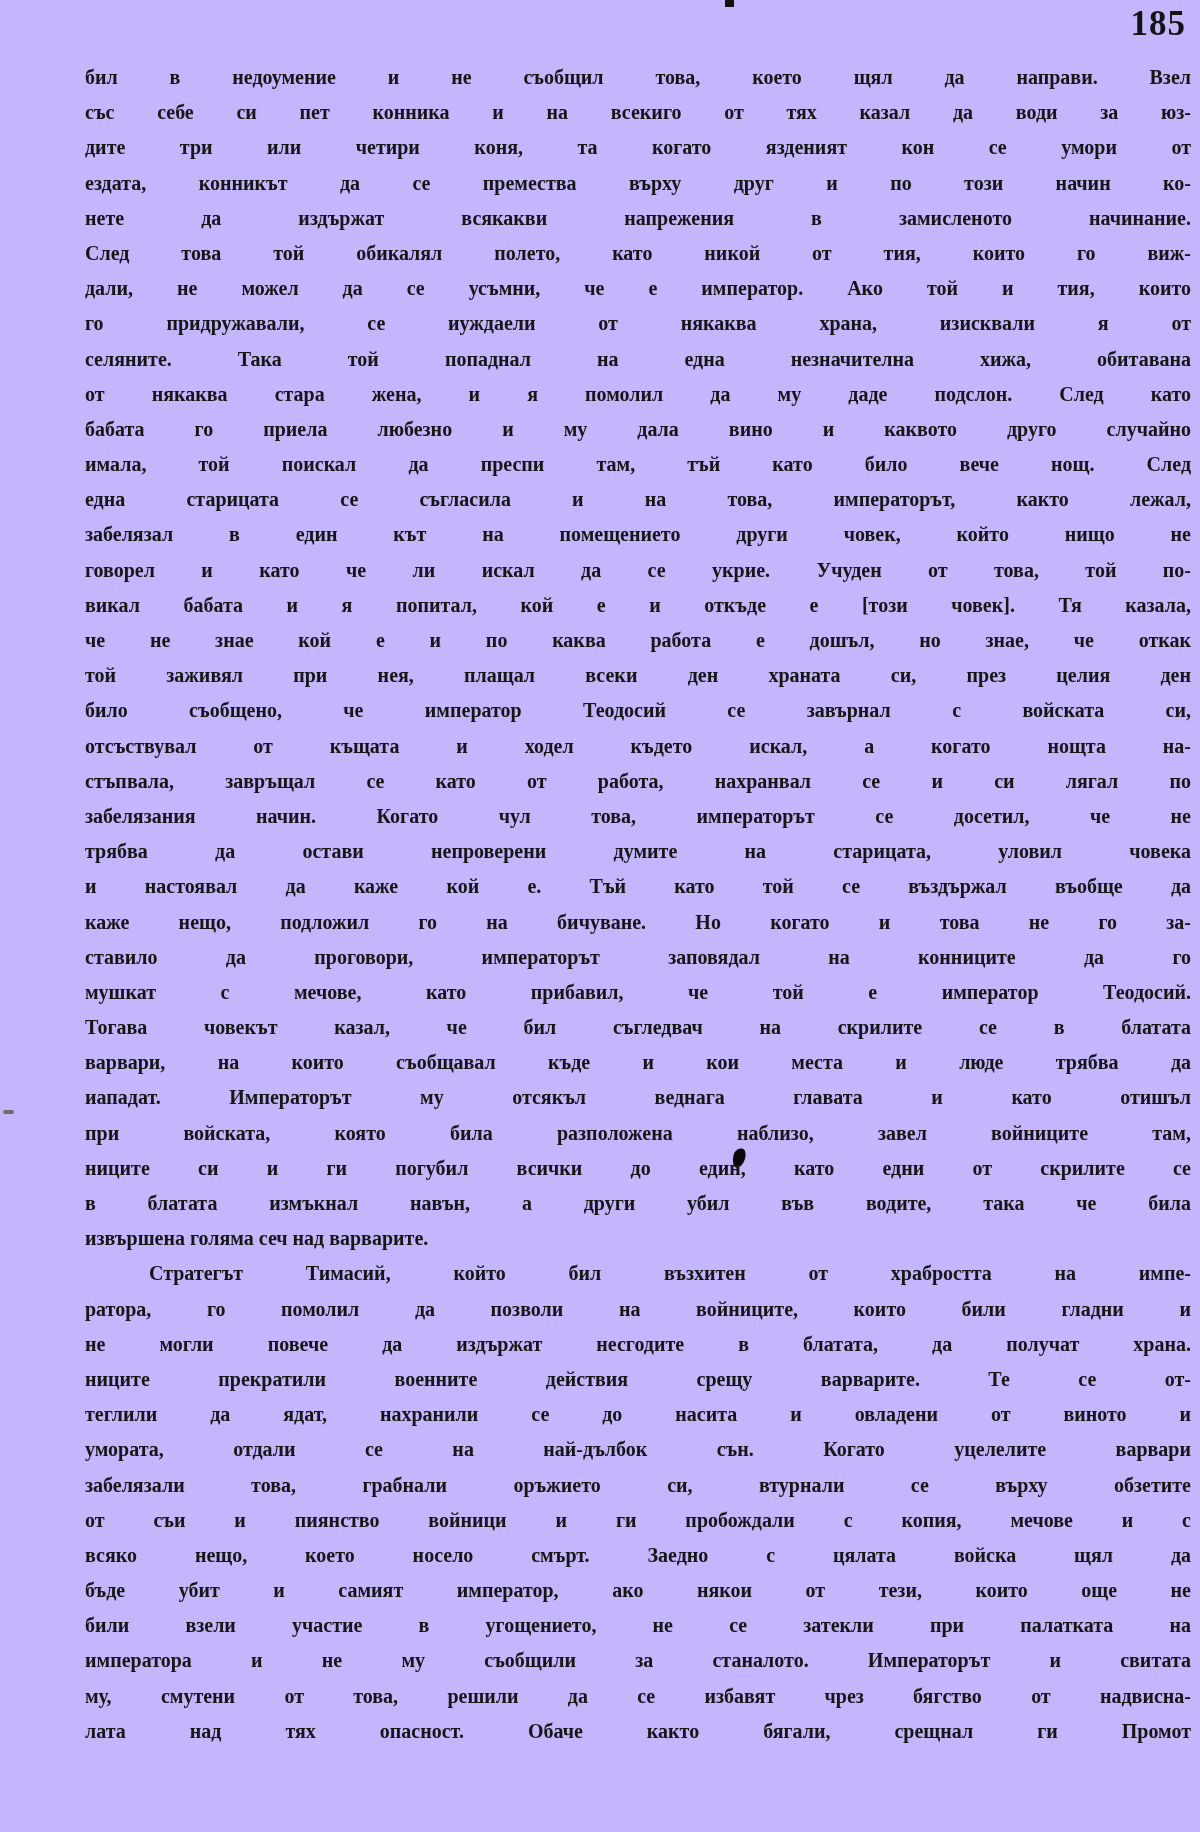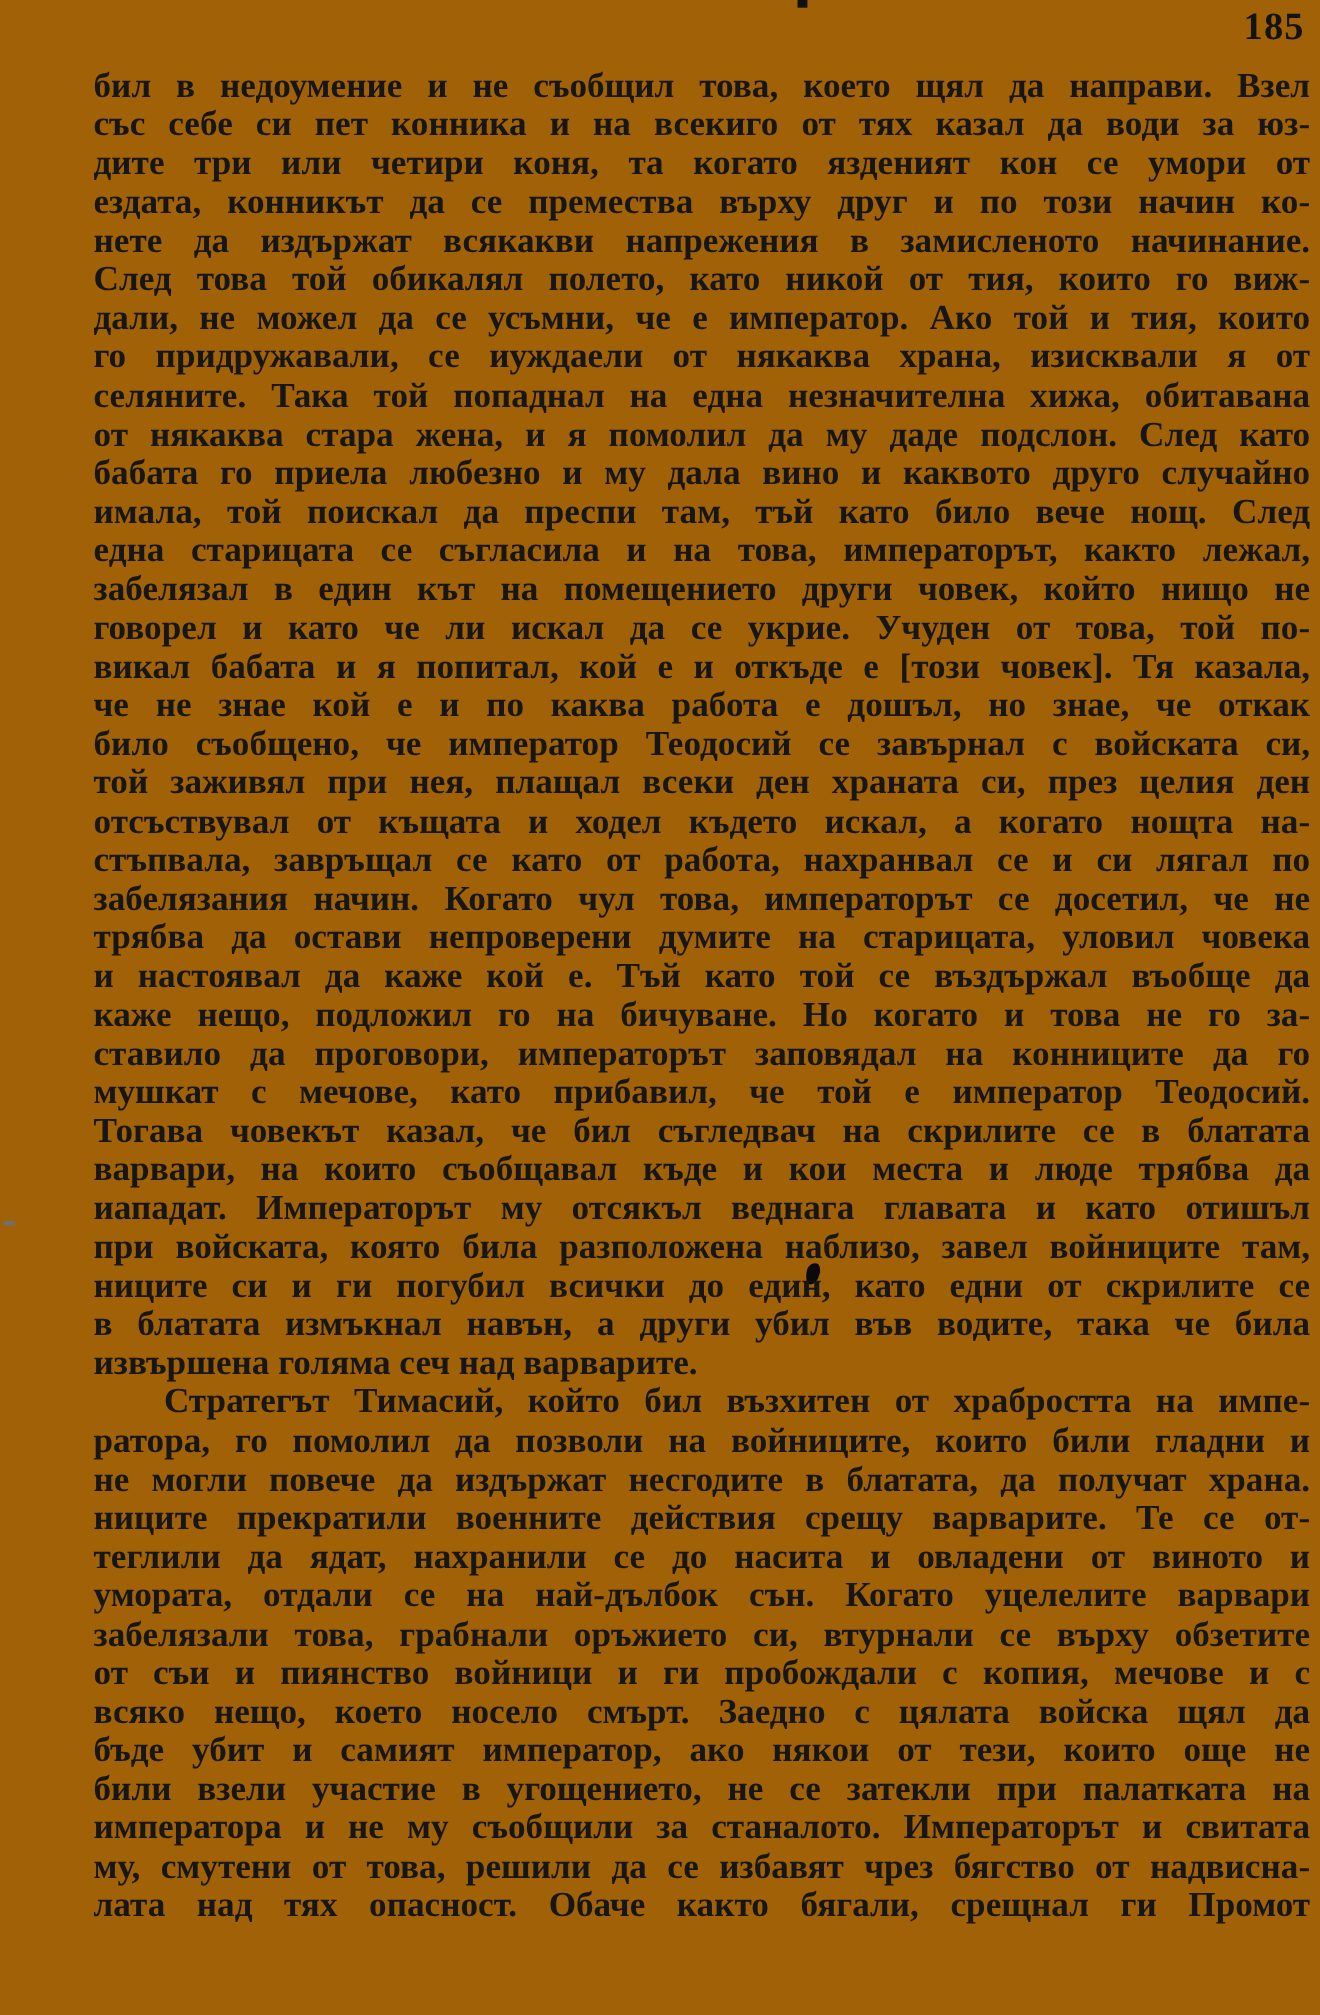--- a/index.html
+++ b/index.html
@@ -4,21 +4,21 @@
 <style>
   html, body {
     margin: 0;
     padding: 0;
     background: #e8e8e8;
   }
   .page {
     position: relative;
     width: 1200px;
     height: 1832px;
-    background: #a16207;
+    background: #c4b5fd;
     overflow: hidden;
     font-family: "Liberation Serif", "DejaVu Serif", serif;
     color: #151515;
   }
   .page-number {
     position: absolute;
     top: 4px;
     right: 14px;
     font-size: 35px;
     font-weight: 700;
@@ -27,21 +27,21 @@
   }
   .text-block {
     position: absolute;
     left: 85px;
     top: 60px;
     width: 1106px;
   }
   .line {
     height: 35.2px;
     line-height: 35.2px;
-    font-size: 32px;
+    font-size: 20px;
     font-weight: 700;
     color: #161616;
     text-align: justify;
     text-align-last: justify;
     text-justify: inter-word;
     overflow: visible;
   }
   .line.flush {
     text-align-last: left;
   }
@@ -98,22 +98,22 @@
       <div class="line">го придружавали, се иуждаели от някаква храна, изисквали я от</div>
       <div class="line">селяните. Така той попаднал на една незначителна хижа, обитавана</div>
       <div class="line">от някаква стара жена, и я помолил да му даде подслон. След като</div>
       <div class="line">бабата го приела любезно и му дала вино и каквото друго случайно</div>
       <div class="line">имала, той поискал да преспи там, тъй като било вече нощ. След</div>
       <div class="line">една старицата се съгласила и на това, императорът, както лежал,</div>
       <div class="line">забелязал в един кът на помещението други човек, който нищо не</div>
       <div class="line">говорел и като че ли искал да се укрие. Учуден от това, той по-</div>
       <div class="line">викал бабата и я попитал, кой е и откъде е [този човек]. Тя казала,</div>
       <div class="line">че не знае кой е и по каква работа е дошъл, но знае, че откак</div>
+      <div class="line">той заживял при нея, плащал всеки ден храната си, през целия ден</div>
       <div class="line">било съобщено, че император Теодосий се завърнал с войската си,</div>
-      <div class="line">той заживял при нея, плащал всеки ден храната си, през целия ден</div>
       <div class="line">отсъствувал от къщата и ходел където искал, а когато нощта на-</div>
       <div class="line">стъпвала, завръщал се като от работа, нахранвал се и си лягал по</div>
       <div class="line">забелязания начин. Когато чул това, императорът се досетил, че не</div>
       <div class="line">трябва да остави непроверени думите на старицата, уловил човека</div>
       <div class="line">и настоявал да каже кой е. Тъй като той се въздържал въобще да</div>
       <div class="line">каже нещо, подложил го на бичуване. Но когато и това не го за-</div>
       <div class="line">ставило да проговори, императорът заповядал на конниците да го</div>
       <div class="line">мушкат с мечове, като прибавил, че той е император Теодосий.</div>
       <div class="line">Тогава човекът казал, че бил съгледвач на скрилите се в блатата</div>
       <div class="line">варвари, на които съобщавал къде и кои места и люде трябва да</div>

